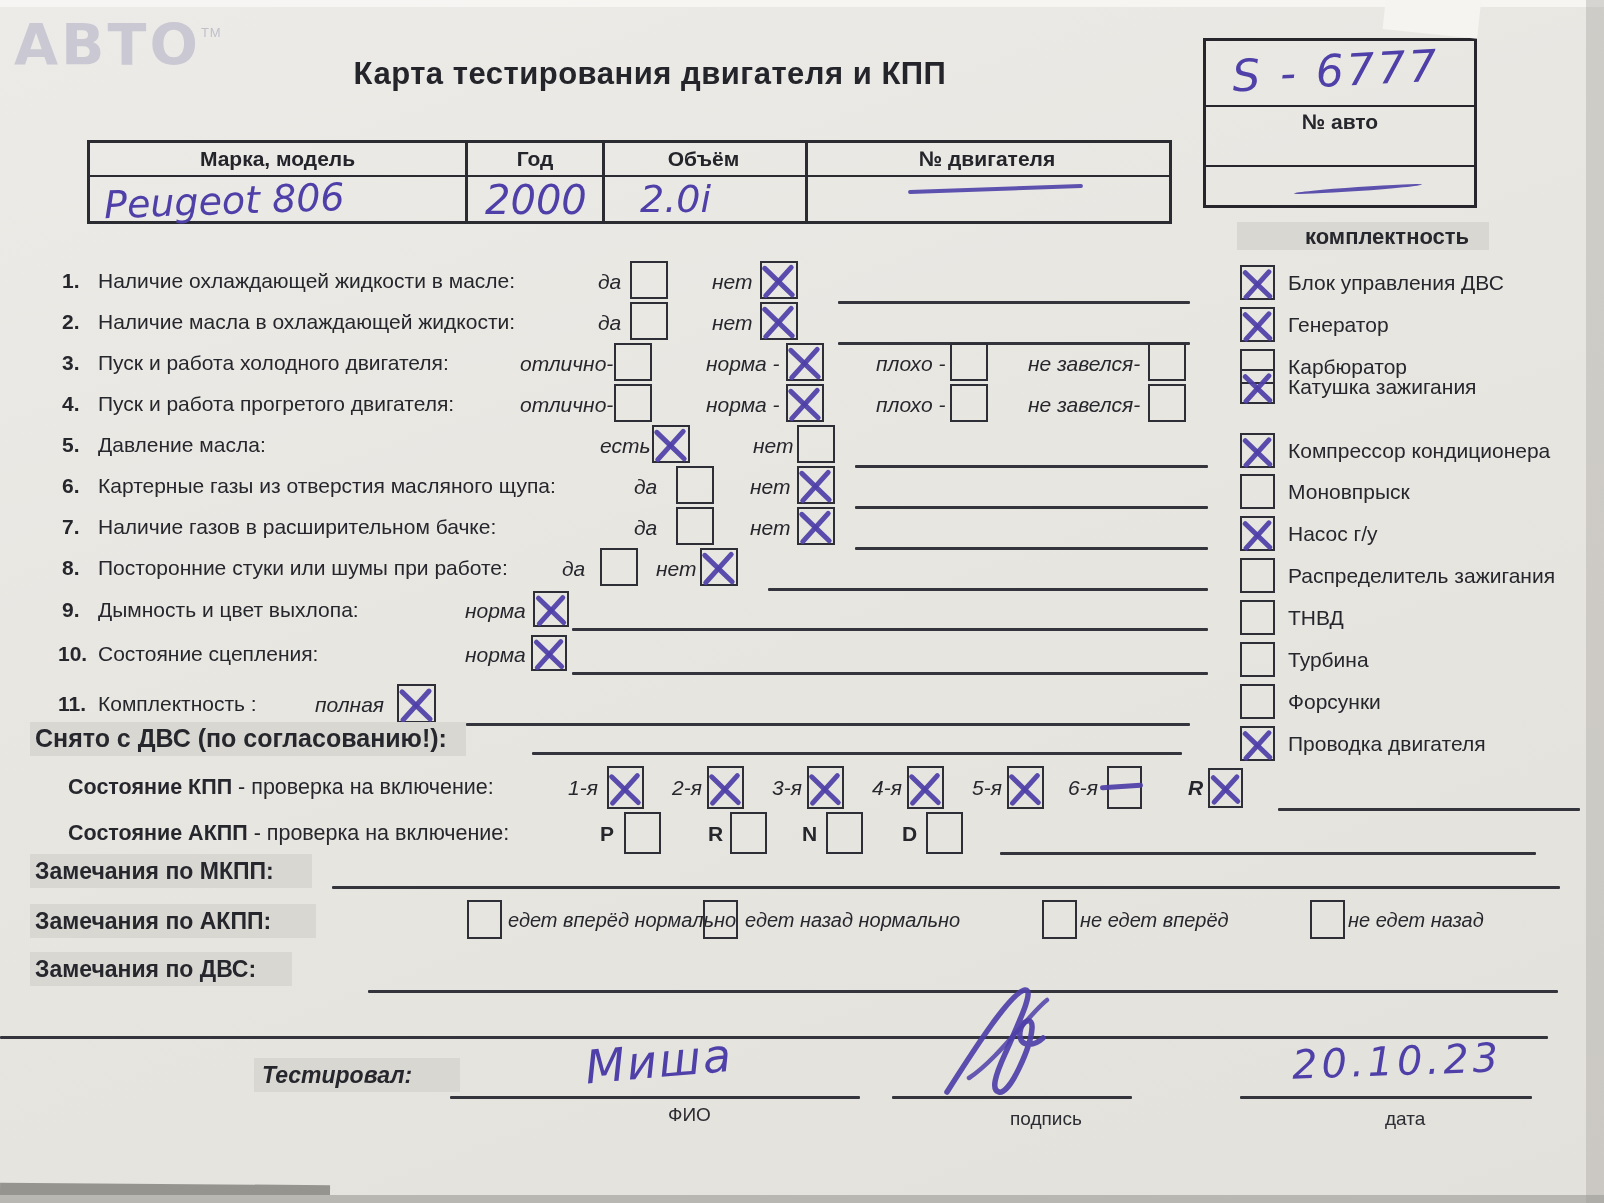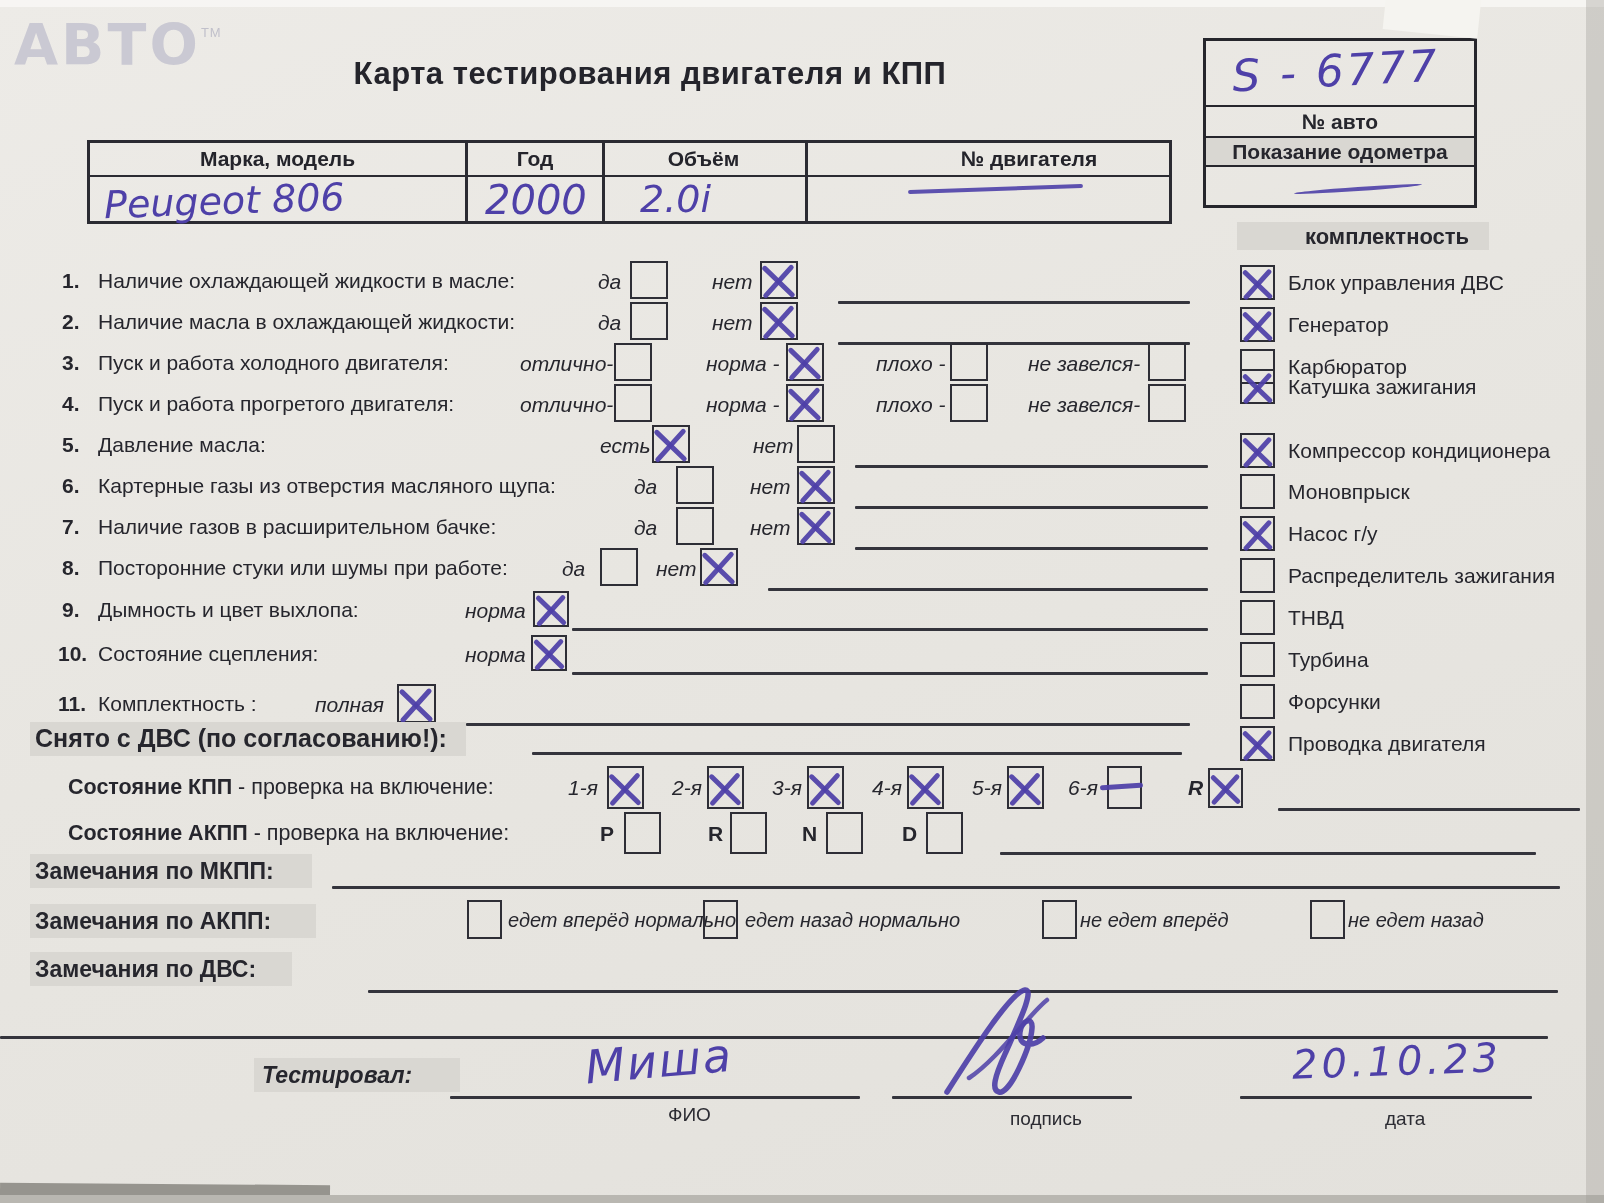--- a/index.html
+++ b/index.html
@@ -55,34 +55,31 @@
 
   <div class="abs bold" style="left:300px;top:56px;width:700px;text-align:center;font-size:31px;letter-spacing:.5px;">Карта тестирования двигателя  и КПП</div>
 
   <div id="refbox" class="abs">
     <div class="r" style="top:0;height:64px;">
       <span class="ink" style="left:26px;top:4px;font-size:44px;transform:rotate(-3deg);letter-spacing:3px;">S - 6777</span>
     </div>
     <div class="r" style="top:64px;height:31px;border-top:2.5px solid #26262c;text-align:center;">
       <span class="lbl bold" style="line-height:30px;">№ авто</span>
     </div>
-    <div class="r hl" style="top:95px;height:29px;border-top:2.5px solid #26262c;text-align:center;">
-      <span class="lbl bold" style="line-height:28px;">Показание одометра</span>
-    </div>
     <div class="r" style="top:124px;height:40px;border-top:2.5px solid #26262c;">
       <span class="stroke" style="left:88px;top:20px;width:128px;transform:rotate(-4deg);border-radius:60%;"></span>
     </div>
   </div>
 
   <div id="vtable" class="abs">
     <div class="hrow">
       <span class="hcell" style="left:0;width:375px;">Марка, модель</span>
       <span class="hcell" style="left:375px;width:140px;">Год</span>
       <span class="hcell" style="left:512px;width:203px;">Объём</span>
-      <span class="hcell" style="left:715px;width:364px;padding-left:42px;">№ двигателя</span>
+      <span class="hcell" style="left:715px;width:364px;">№ двигателя</span>
     </div>
     <div class="vline" style="left:375px;"></div>
     <div class="vline" style="left:512px;"></div>
     <div class="vline" style="left:715px;"></div>
     <span class="ink" style="left:14px;top:36px;font-size:38px;transform:rotate(-2deg);">Peugeot 806</span>
     <span class="ink" style="left:395px;top:34px;font-size:40px;">2000</span>
     <span class="ink" style="left:550px;top:34px;font-size:38px;">2.0i</span>
     <span class="stroke" style="left:818px;top:44px;width:175px;transform:rotate(-2deg);"></span>
   </div>
 

